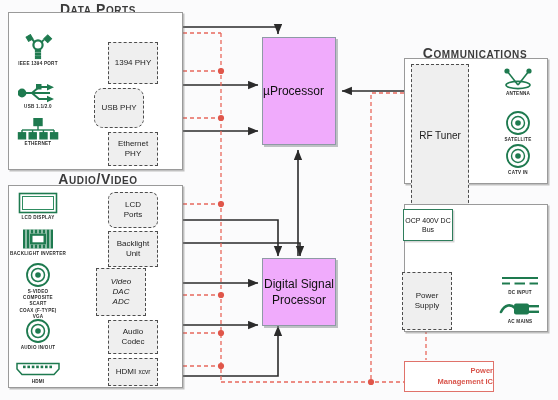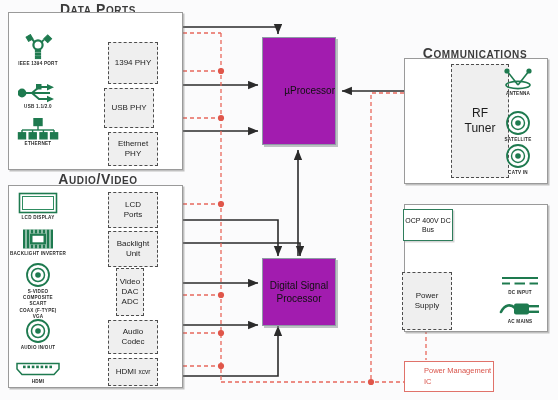--- a/index.html
+++ b/index.html
@@ -43,26 +43,26 @@
     line-height:1.25;
     color:#1d1d1d;
     box-sizing:border-box;
     padding:5px;
   }
   .dblock span{display:block;}
   .dblock .small{font-size:6.5px;}
   
   .pblock{
     position:absolute;
-    background:#a21caf;
+    background:#f0abfc;
     border:1px solid #8e9aa5;
     box-shadow:2px 2px 0 rgba(140,145,150,.55);
-    display:flex;align-items:center;justify-content:flex-end;
+    display:flex;align-items:center;justify-content:flex-start;
     text-align:center;
-    font-size:10px;
+    font-size:12px;
     line-height:1.35;
     color:#101010;
     box-sizing:border-box;
   }
   
   .gblock{
     position:absolute;
     background:#ffffff;
     border:1.3px solid #2e7d5b;
     box-shadow:1.5px 1.5px 0 rgba(150,150,150,.4);
@@ -72,26 +72,27 @@
     line-height:1.3;
     color:#111;
     box-sizing:border-box;
   }
   
   .rblock{
     position:absolute;
     background:#ffffff;
     border:1.3px solid #e0726a;
     display:flex;align-items:center;justify-content:flex-start;
-    text-align:left;
+    text-align:right;
     font-size:7.5px;
     line-height:1.35;
     color:#d9544b;
     box-sizing:border-box;
     padding-left:19px;
+    font-weight:bold;
   }
   
   .iconcell{position:absolute;display:flex;flex-direction:column;align-items:center;justify-content:flex-start;}
   .iconcap{
     font-size:4.6px;letter-spacing:.25px;color:#2b2b2b;text-align:center;
     margin-top:1px;line-height:1.35;white-space:pre-line;font-weight:600;
   }
   .iconart{display:block;}
 </style>
 </head>
@@ -233,21 +234,21 @@
         <rect x="23" y="14.8" width="7" height="6"></rect>
         <rect x="33.6" y="14.8" width="7" height="6"></rect>
       </g>
     </svg>
     <div class="iconcap">ETHERNET</div>
   </div>
 
   <div class="dblock" style="left:108px;top:42px;width:50px;height:42px;">
     <span>1394 PHY</span>
   </div>
-  <div class="dblock" style="left:104px;top:88px;width:50px;height:40px;">
+  <div class="dblock" style="left:94px;top:88px;width:50px;height:40px;border-radius:9px;">
     <span>USB PHY</span>
   </div>
   <div class="dblock" style="left:108px;top:132px;width:50px;height:34px;">
     <div>
       <span>Ethernet</span>
       <span>PHY</span>
     </div>
   </div>
 
   <div class="panel-title" style="left:38px;top:171px;width:120px;">Audio/Video</div>
@@ -311,33 +312,33 @@
         <rect x="16.8" y="3.6" width="2.6" height="2.6"></rect>
           <rect x="21.2" y="3.6" width="2.6" height="2.6"></rect>
         <rect x="25.6" y="3.6" width="2.6" height="2.6"></rect>
           <rect x="30" y="3.6" width="2.6" height="2.6"></rect>
         <rect x="34.4" y="3.6" width="2.6" height="2.6"></rect>
       </g>
     </svg>
     <div class="iconcap">HDMI</div>
   </div>
 
-  <div class="dblock" style="left:108px;top:192px;width:50px;height:36px;">
+  <div class="dblock" style="left:108px;top:192px;width:50px;height:36px;border-radius:7px;">
     <div>
       <span>LCD</span>
       <span>Ports</span>
     </div>
   </div>
   <div class="dblock" style="left:108px;top:231px;width:50px;height:36px;">
     <div>
       <span>Backlight</span>
       <span>Unit</span>
     </div>
   </div>
-  <div class="dblock" style="left:116px;top:268px;width:28px;height:48px;">
+  <div class="dblock" style="left:96px;top:268px;width:50px;height:48px;font-style:italic;">
     <div>
       <span>Video</span>
       <span>DAC</span>
       <span>ADC</span>
     </div>
   </div>
   <div class="dblock" style="left:108px;top:320px;width:50px;height:34px;">
     <div>
       <span>Audio</span>
       <span>Codec</span>
@@ -356,21 +357,21 @@
   <div class="pblock" style="left:262px;top:258px;width:74px;height:68px;">
     <div>
       <span>Digital Signal</span>
       <span>Processor</span>
     </div>
   </div>
 
   <div class="panel-title" style="left:410px;top:45px;width:130px;">Communications</div>
   <div class="panel" style="left:404px;top:58px;width:144px;height:126px;"></div>
 
-  <div class="dblock" style="left:411px;top:64px;width:58px;height:114px;font-size:12px;margin-left:40px;">
+  <div class="dblock" style="left:411px;top:64px;width:58px;height:144px;font-size:10px;">
     <span>RF Tuner</span>
   </div>
 
   <div class="iconcell" style="left:494px;top:68px;width:48px;">
     <svg class="iconart" width="40" height="22" viewBox="0 0 40 22">
       <g stroke="#1e7a4f" stroke-width="1.6" fill="none">
         <line x1="9" y1="3" x2="20" y2="17"></line>
         <line x1="31" y1="3" x2="20" y2="17"></line>
         <ellipse cx="20" cy="17" rx="12" ry="3.6"></ellipse>
       </g>

